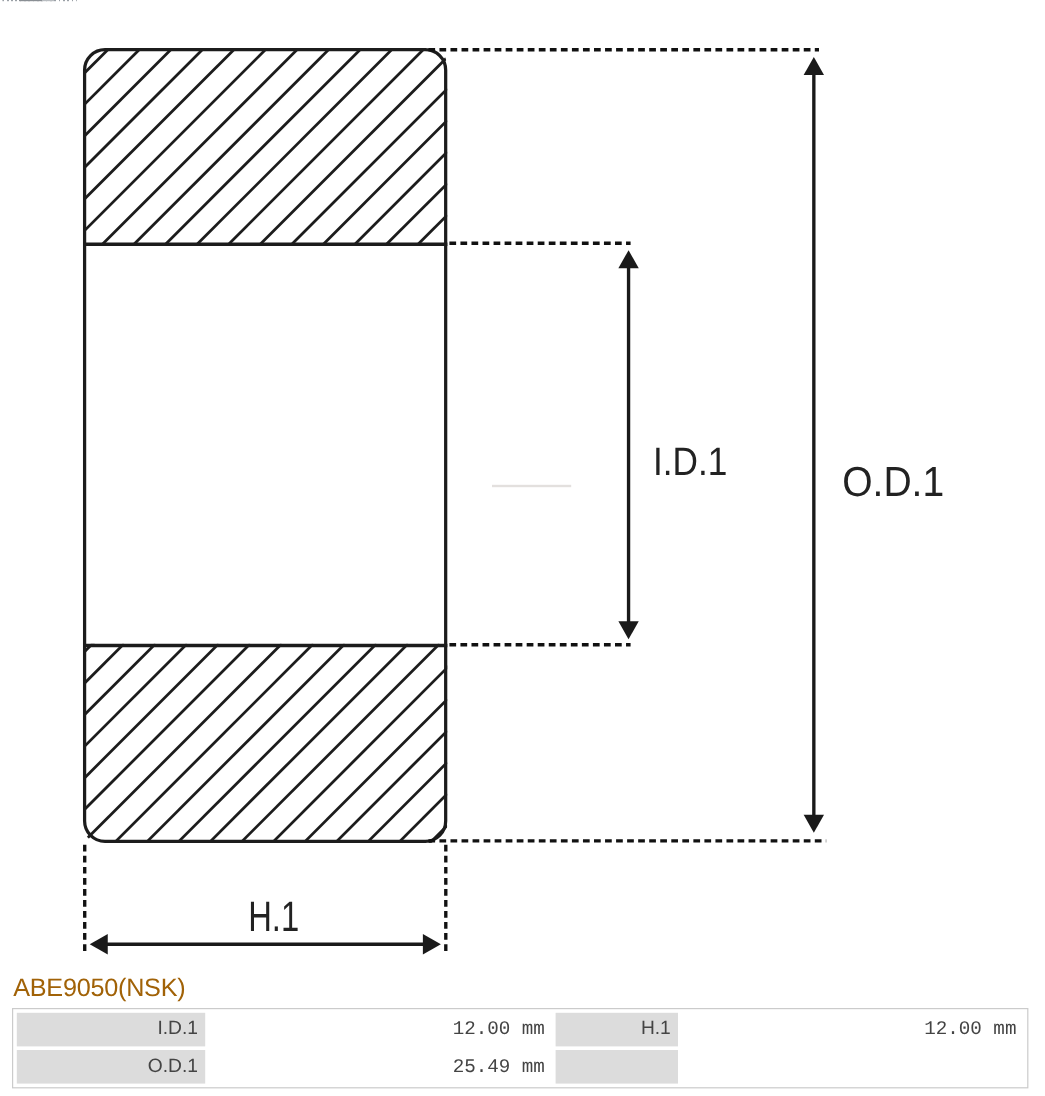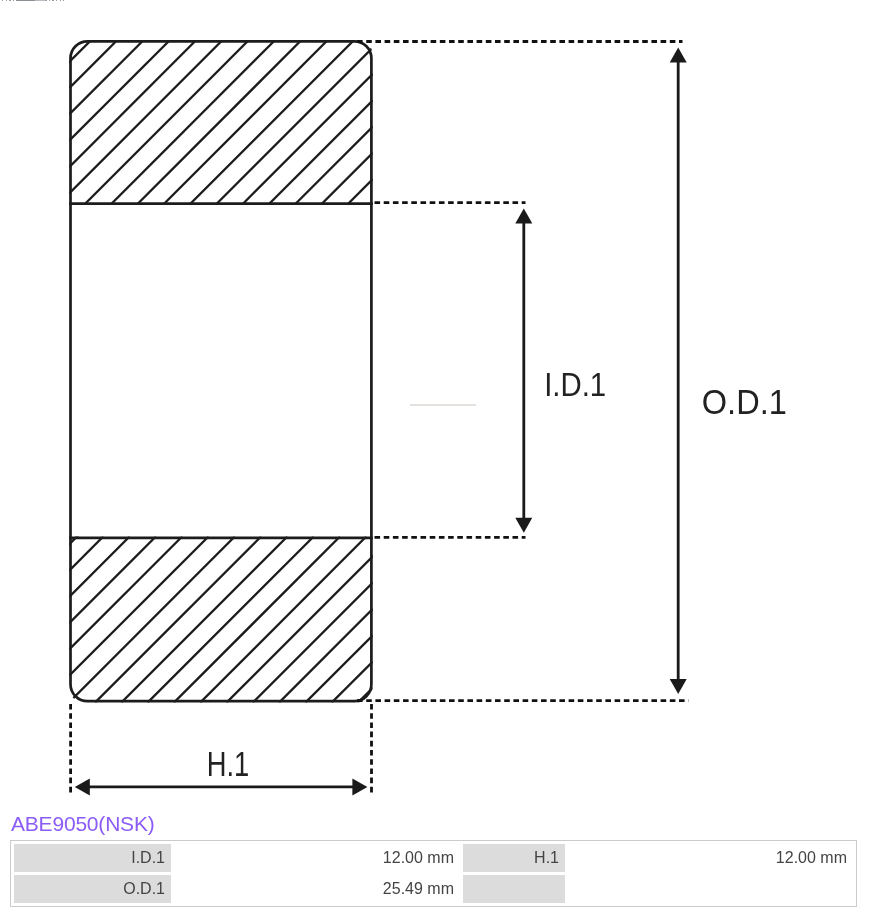--- a/index.html
+++ b/index.html
@@ -1,25 +1,25 @@
 <!DOCTYPE html>
 <html><head>
 <meta charset="utf-8">
 <style>
   html,body{margin:0;padding:0;background:#ffffff;}
   body{width:871px;height:913px;position:relative;overflow:hidden;
        font-family:"Liberation Sans", sans-serif;}
   .abs{position:absolute;}
-  #partno{left:11px;top:812px;font-size:21px;color:#8b5cf6;letter-spacing:-0.2px;}
+  #partno{left:11px;top:812px;font-size:21px;color:#a16207;letter-spacing:-0.2px;}
   table.spec{position:absolute;left:10px;top:840px;width:847px;
     border-collapse:separate;border-spacing:3px;border:1px solid #cbcbcb;
     font-size:16px;color:#444444;}
   table.spec td{height:28px;padding:0 6px 0 0;box-sizing:border-box;text-align:right;vertical-align:middle;}
   td.lbl{background:#dcdcdc;}
-  td.val{background:#ffffff;}
+  td.val{background:#ffffff;font-family:Liberation Mono, monospace;}
 </style>
 </head>
 <body>
 
 <div class="abs" style="left:2px;top:0;width:62px;height:1px;
   background:
     linear-gradient(to right, rgba(0,0,0,0) 0 14px, #8a8f94 14px 33px, #b9bdc1 33px 43px, rgba(0,0,0,0) 43px 62px),
     repeating-linear-gradient(to right, #9aa0a6 0 1.5px, rgba(0,0,0,0) 1.5px 3.6px);"></div>
 
 <div class="abs" style="left:410px;top:404px;width:66px;height:1.5px;background:#e3e0de;"></div>

